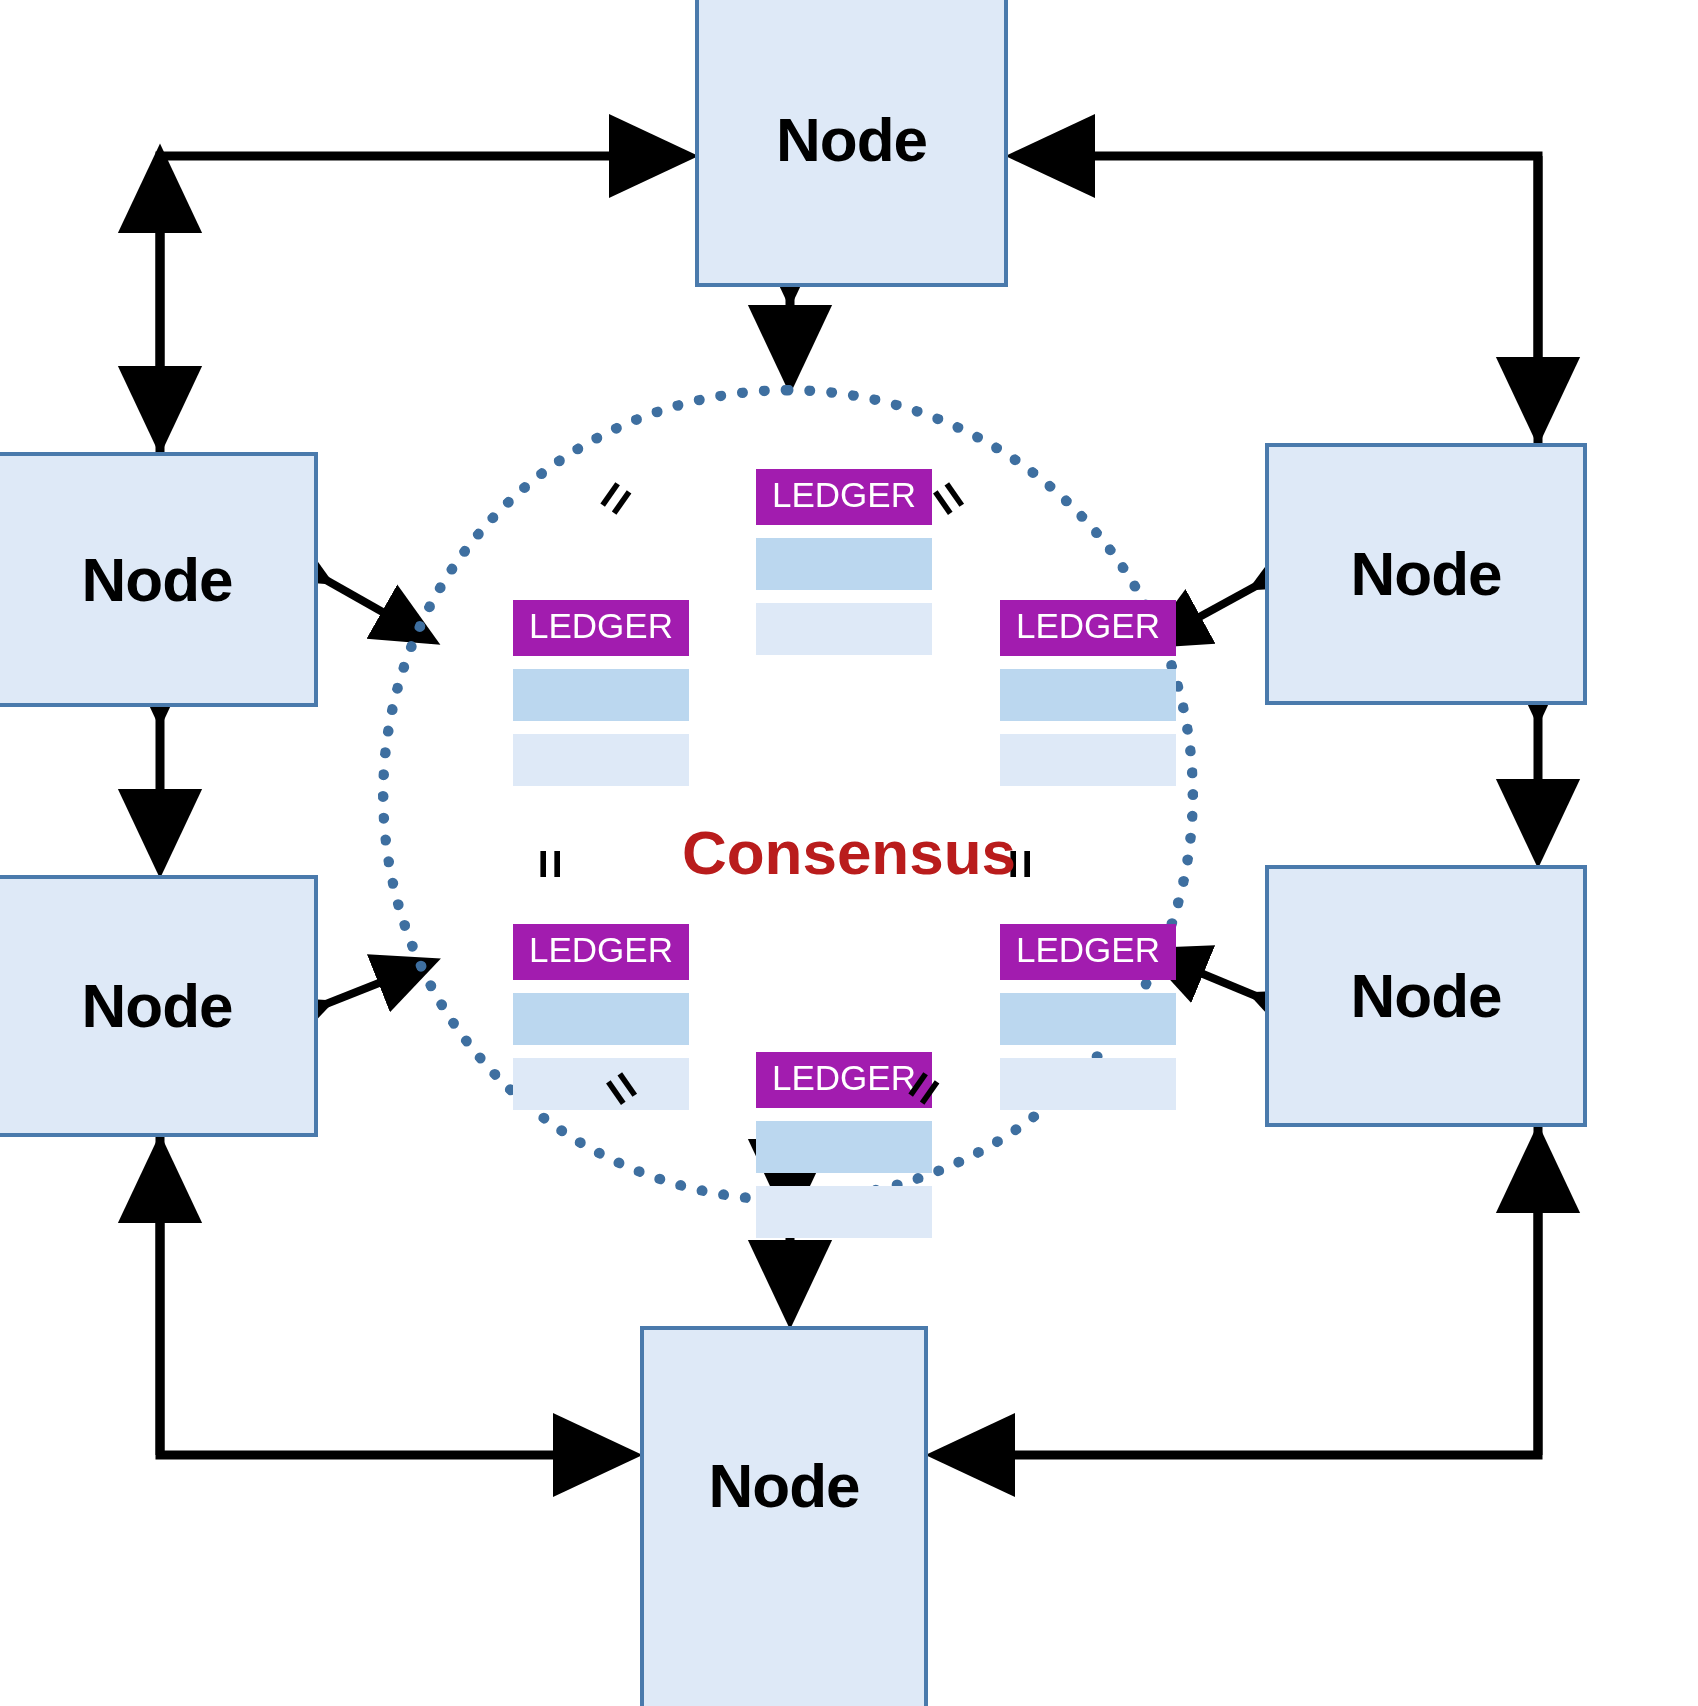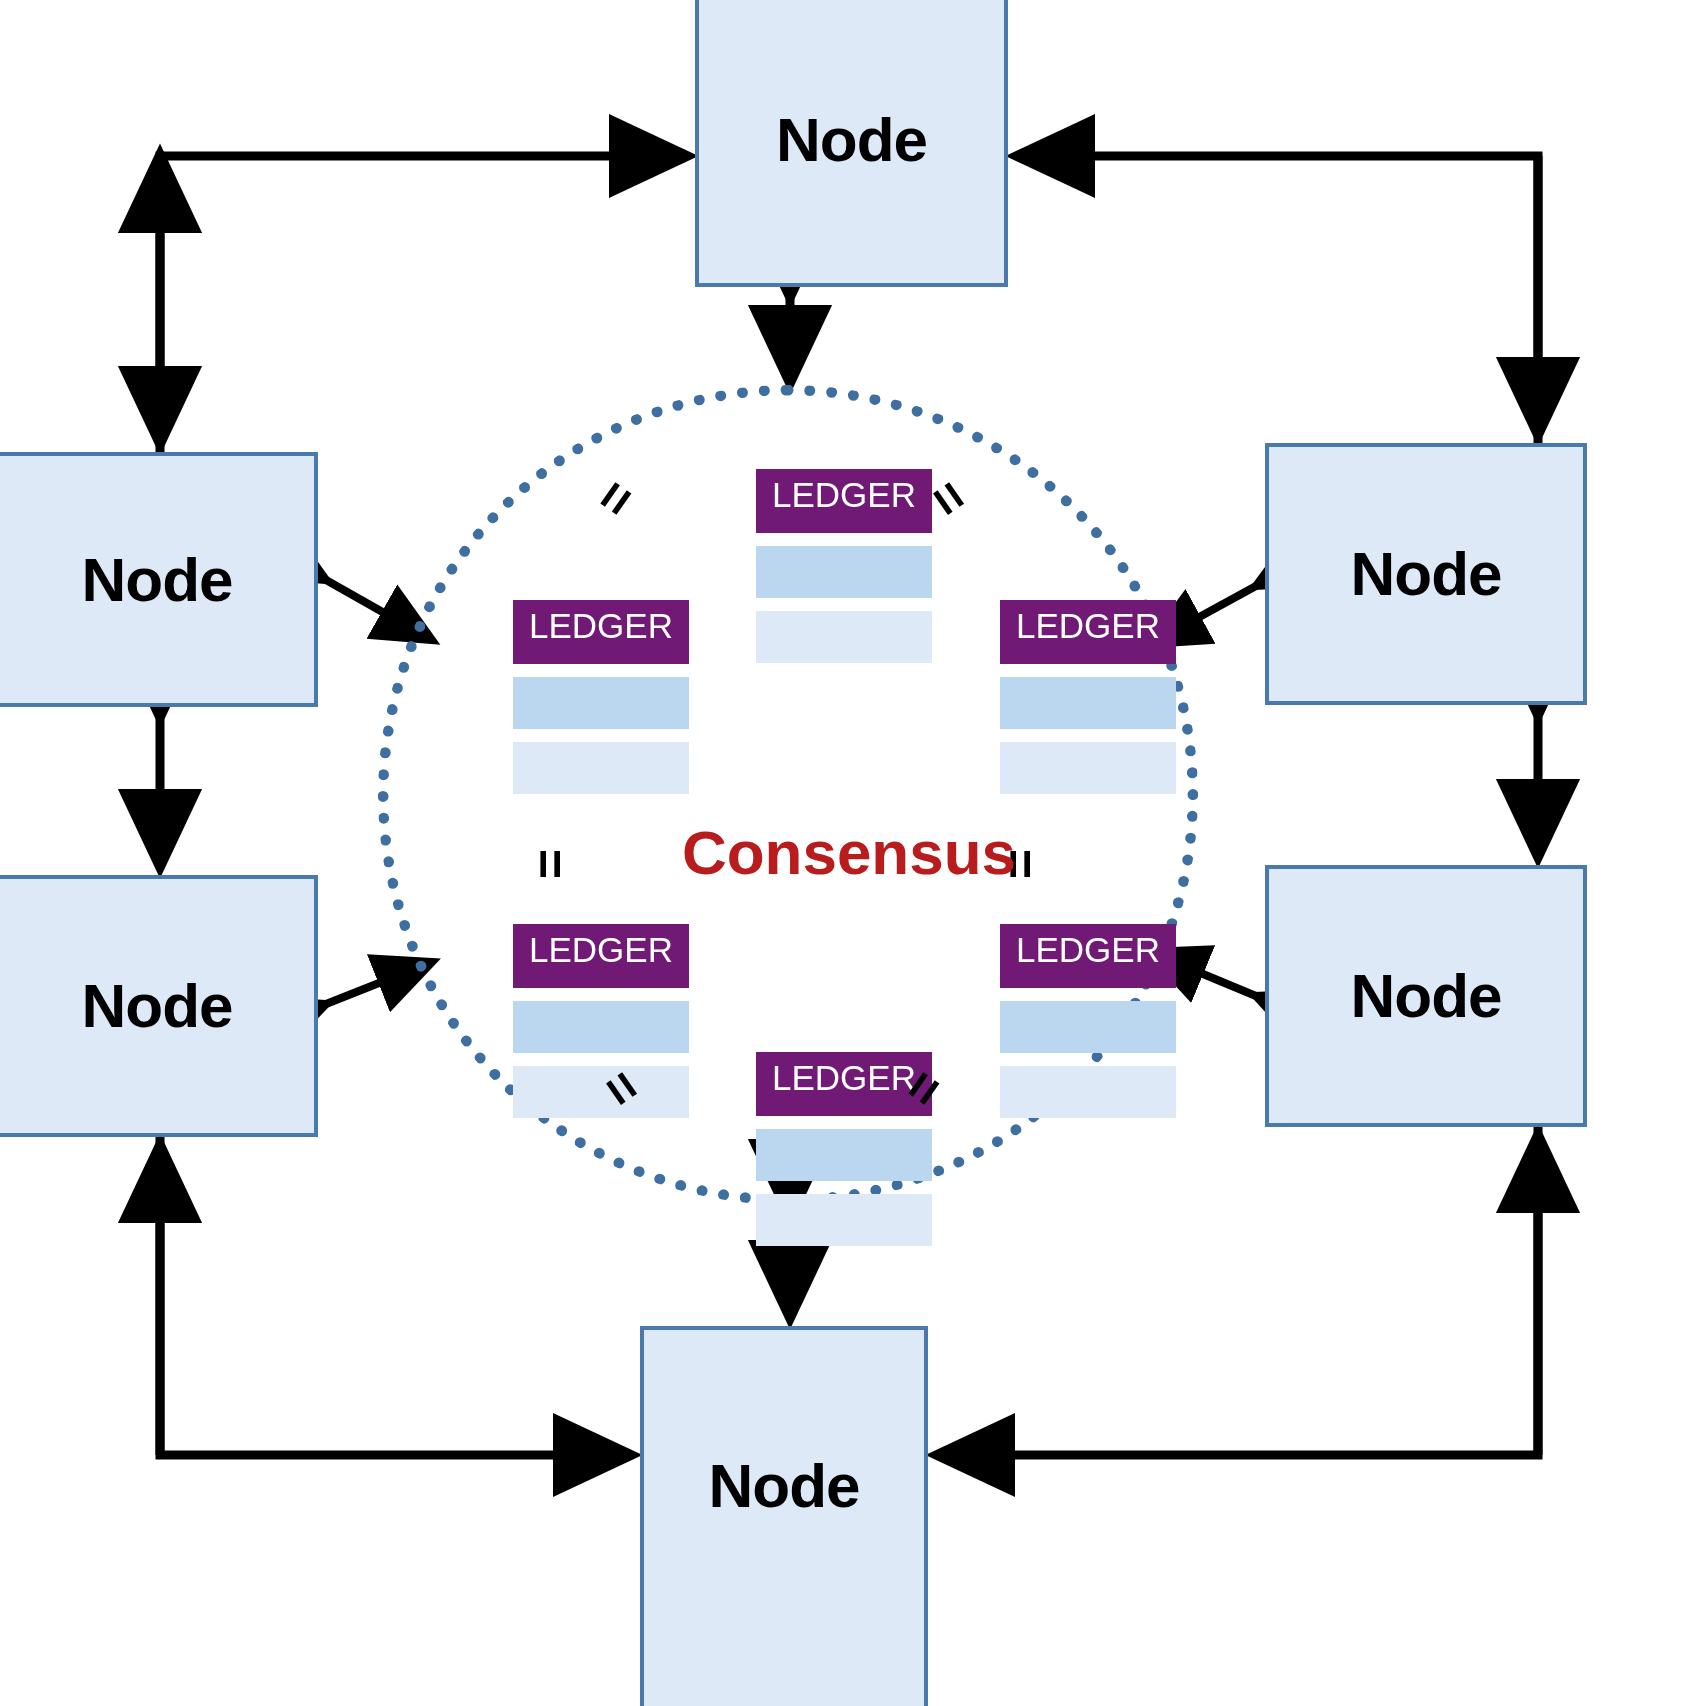--- a/index.html
+++ b/index.html
@@ -63,26 +63,26 @@
     border-radius: 50%;
     box-sizing: border-box;
   }
 
   
   .ledger {
     position: absolute;
     width: 176px;
   }
   .ledger-header {
-    background: #701a75;
+    background: #a21caf;
     color: #ffffff;
     font-family: "Liberation Sans", sans-serif;
     font-size: 35px;
     line-height: 52px;
-    height: 64px;
+    height: 56px;
     text-align: center;
     letter-spacing: 0px;
     font-weight: normal;
   }
   .ledger-row {
     height: 52px;
     margin-top: 13px;
   }
   .ledger-row.r1 { background: #BBD7EF; }
   .ledger-row.r2 { background: #DEE9F7; }

